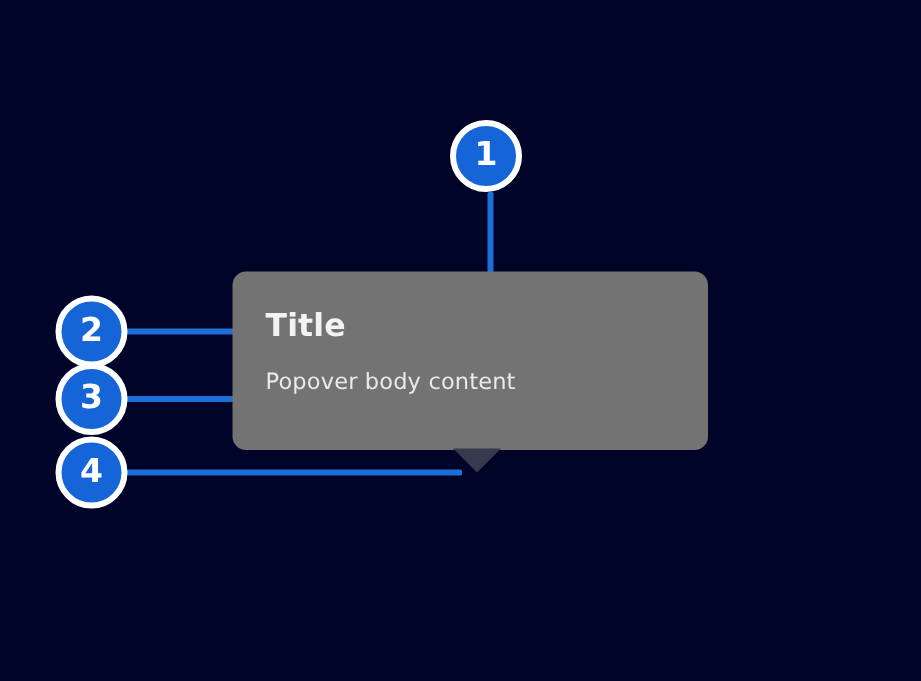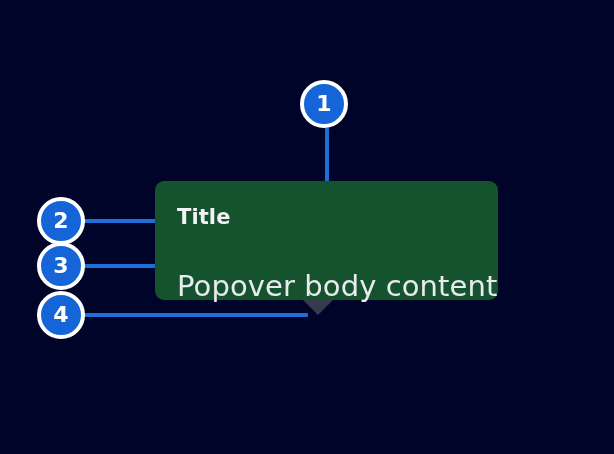--- a/index.html
+++ b/index.html
@@ -18,48 +18,47 @@
     width: 614px;
     height: 454px;
     background: #000428;
   }
 
   
   .popover {
     position: absolute;
     left: 155px;
     top: 181px;
-    width: 343px;
+    width: 317px;
     height: 119px;
-    background: #14532d;
+    background: #737373;
     border-radius: 9px;
     box-sizing: border-box;
   }
 
   .popover-header {
     position: absolute;
     left: 22px;
     top: 24px;
     font-size: 21px;
     font-weight: bold;
     color: #f2f3f5;
     letter-spacing: 0.1px;
     white-space: nowrap;
   }
 
   .popover-body {
     position: absolute;
     left: 22px;
     top: 64px;
-    font-size: 29px;
+    font-size: 15px;
     font-weight: normal;
     color: #e8eaef;
     letter-spacing: 0.1px;
     white-space: nowrap;
-    margin-top: 24px;
   }
 
   
   .popover-arrow {
     position: absolute;
     left: 147px;
     top: 118px;
     width: 0;
     height: 0;
     border-left: 16px solid transparent;

